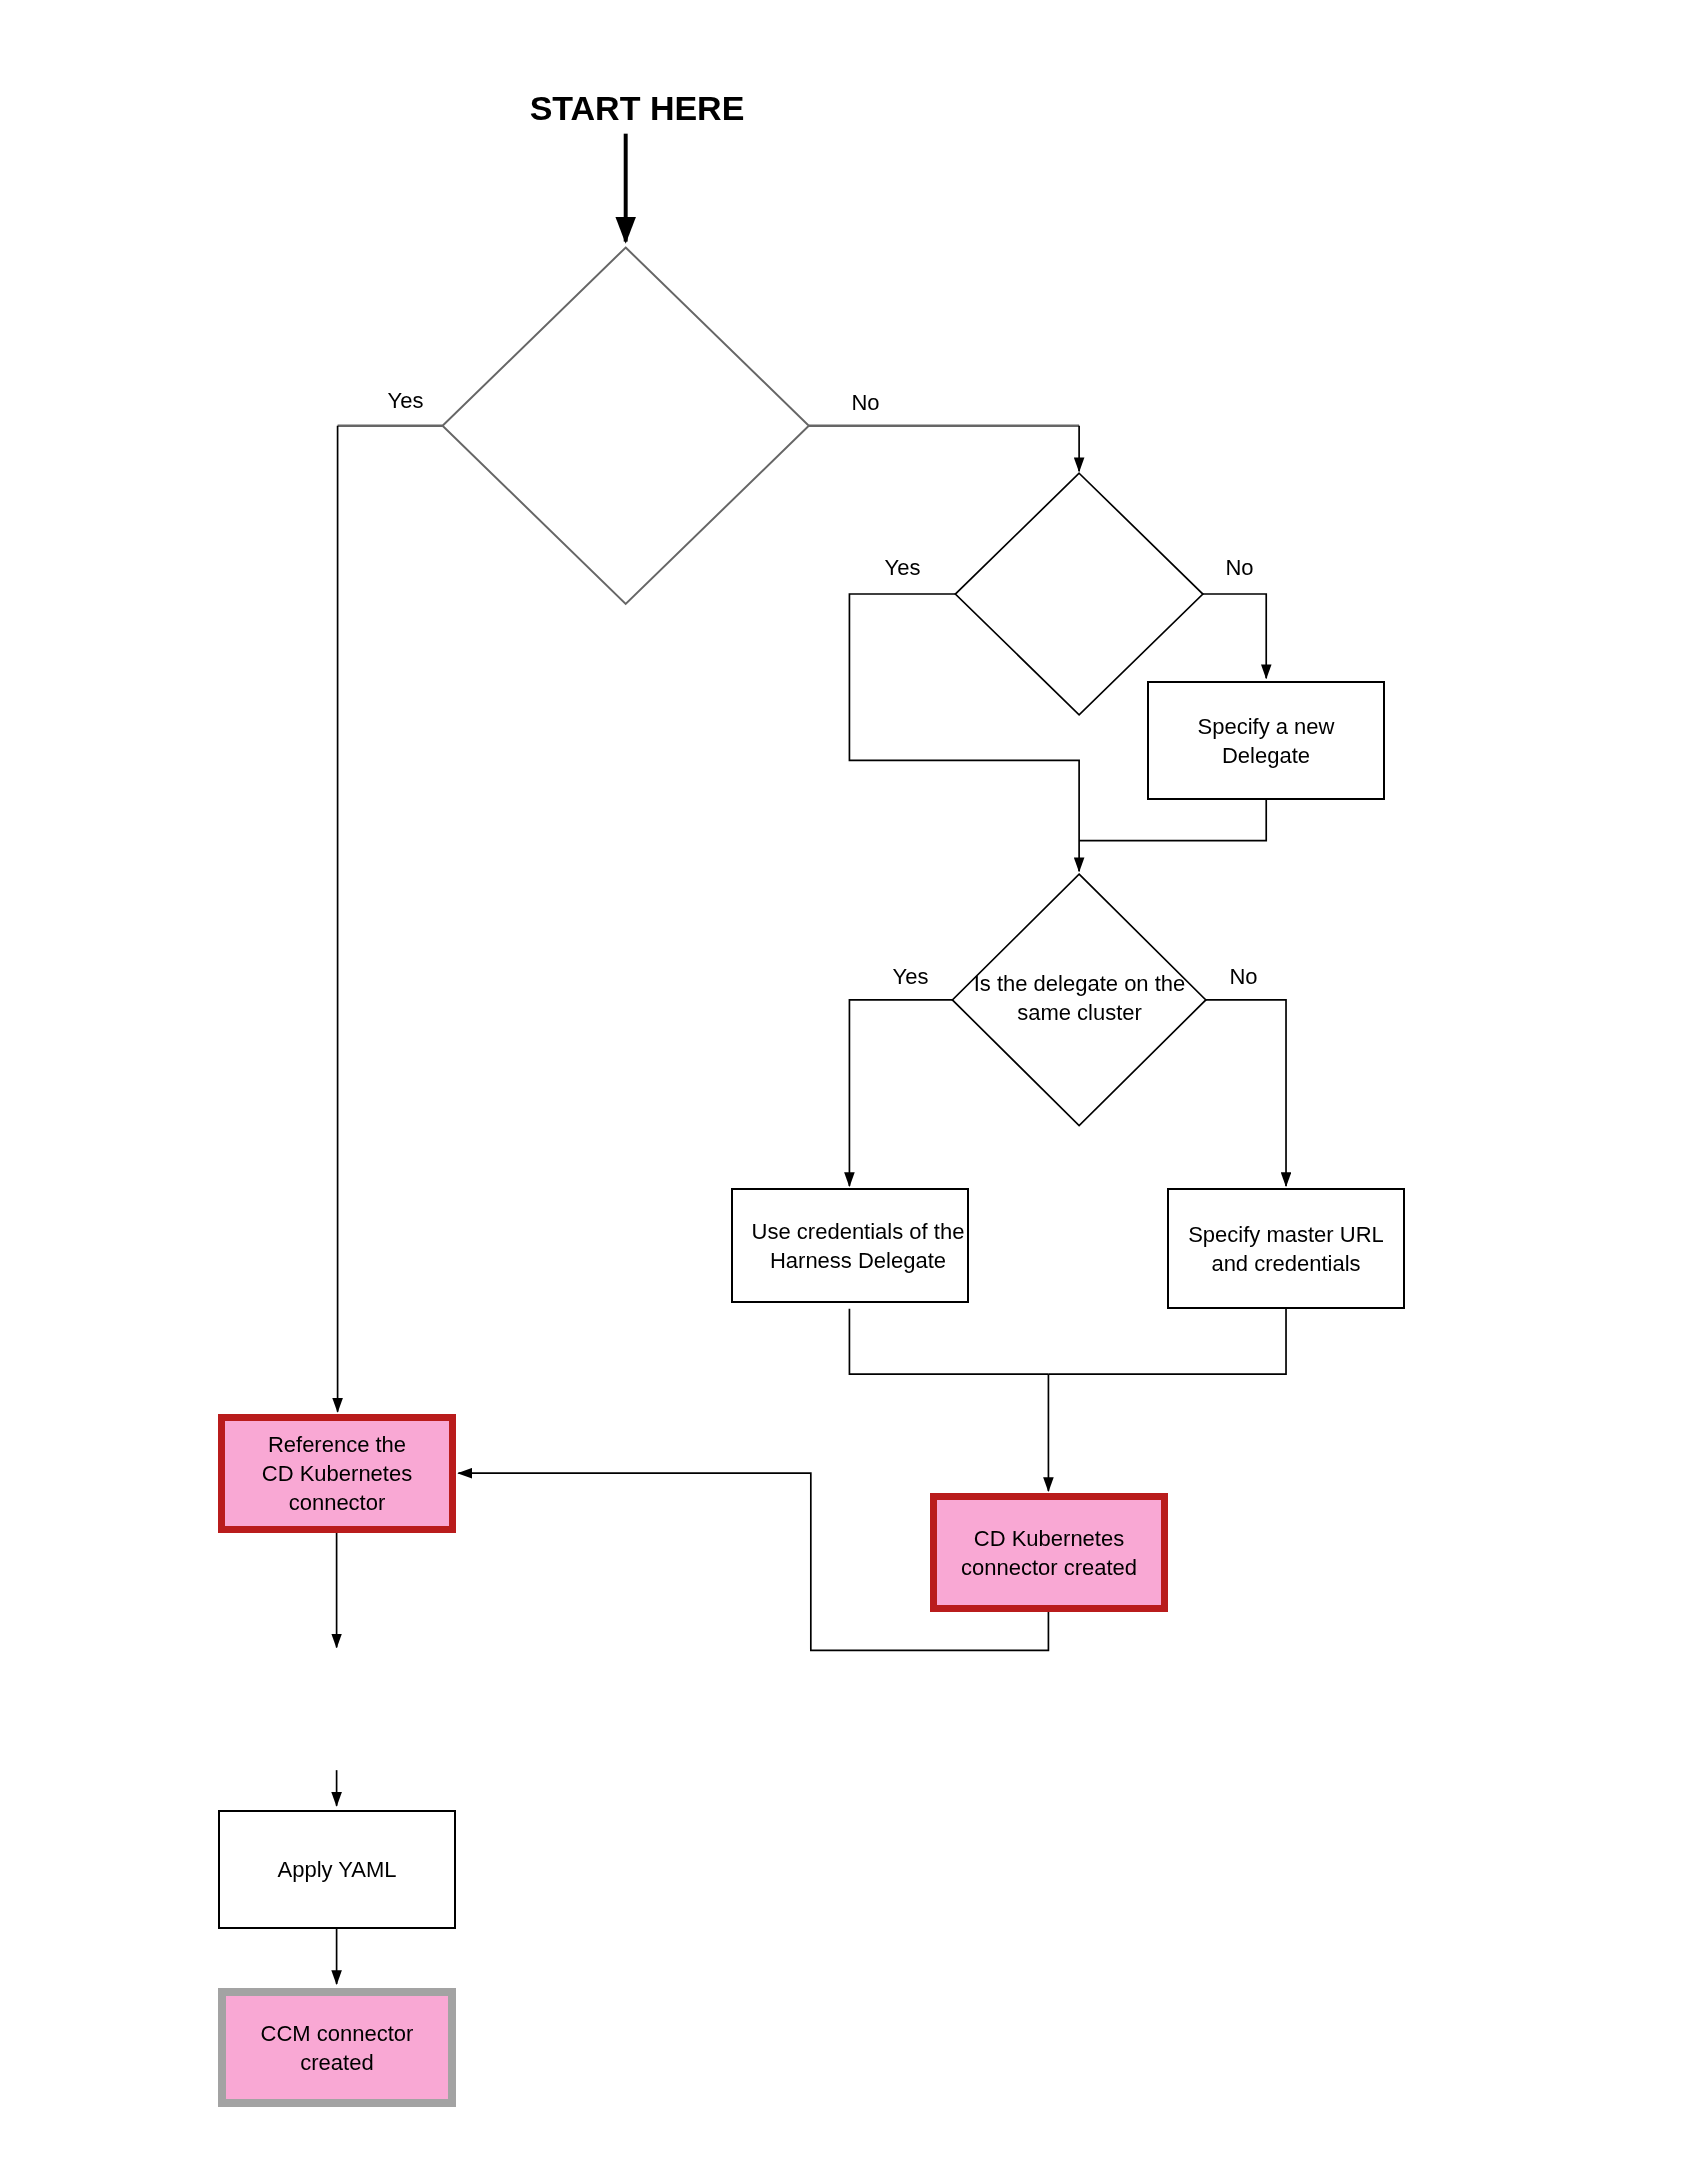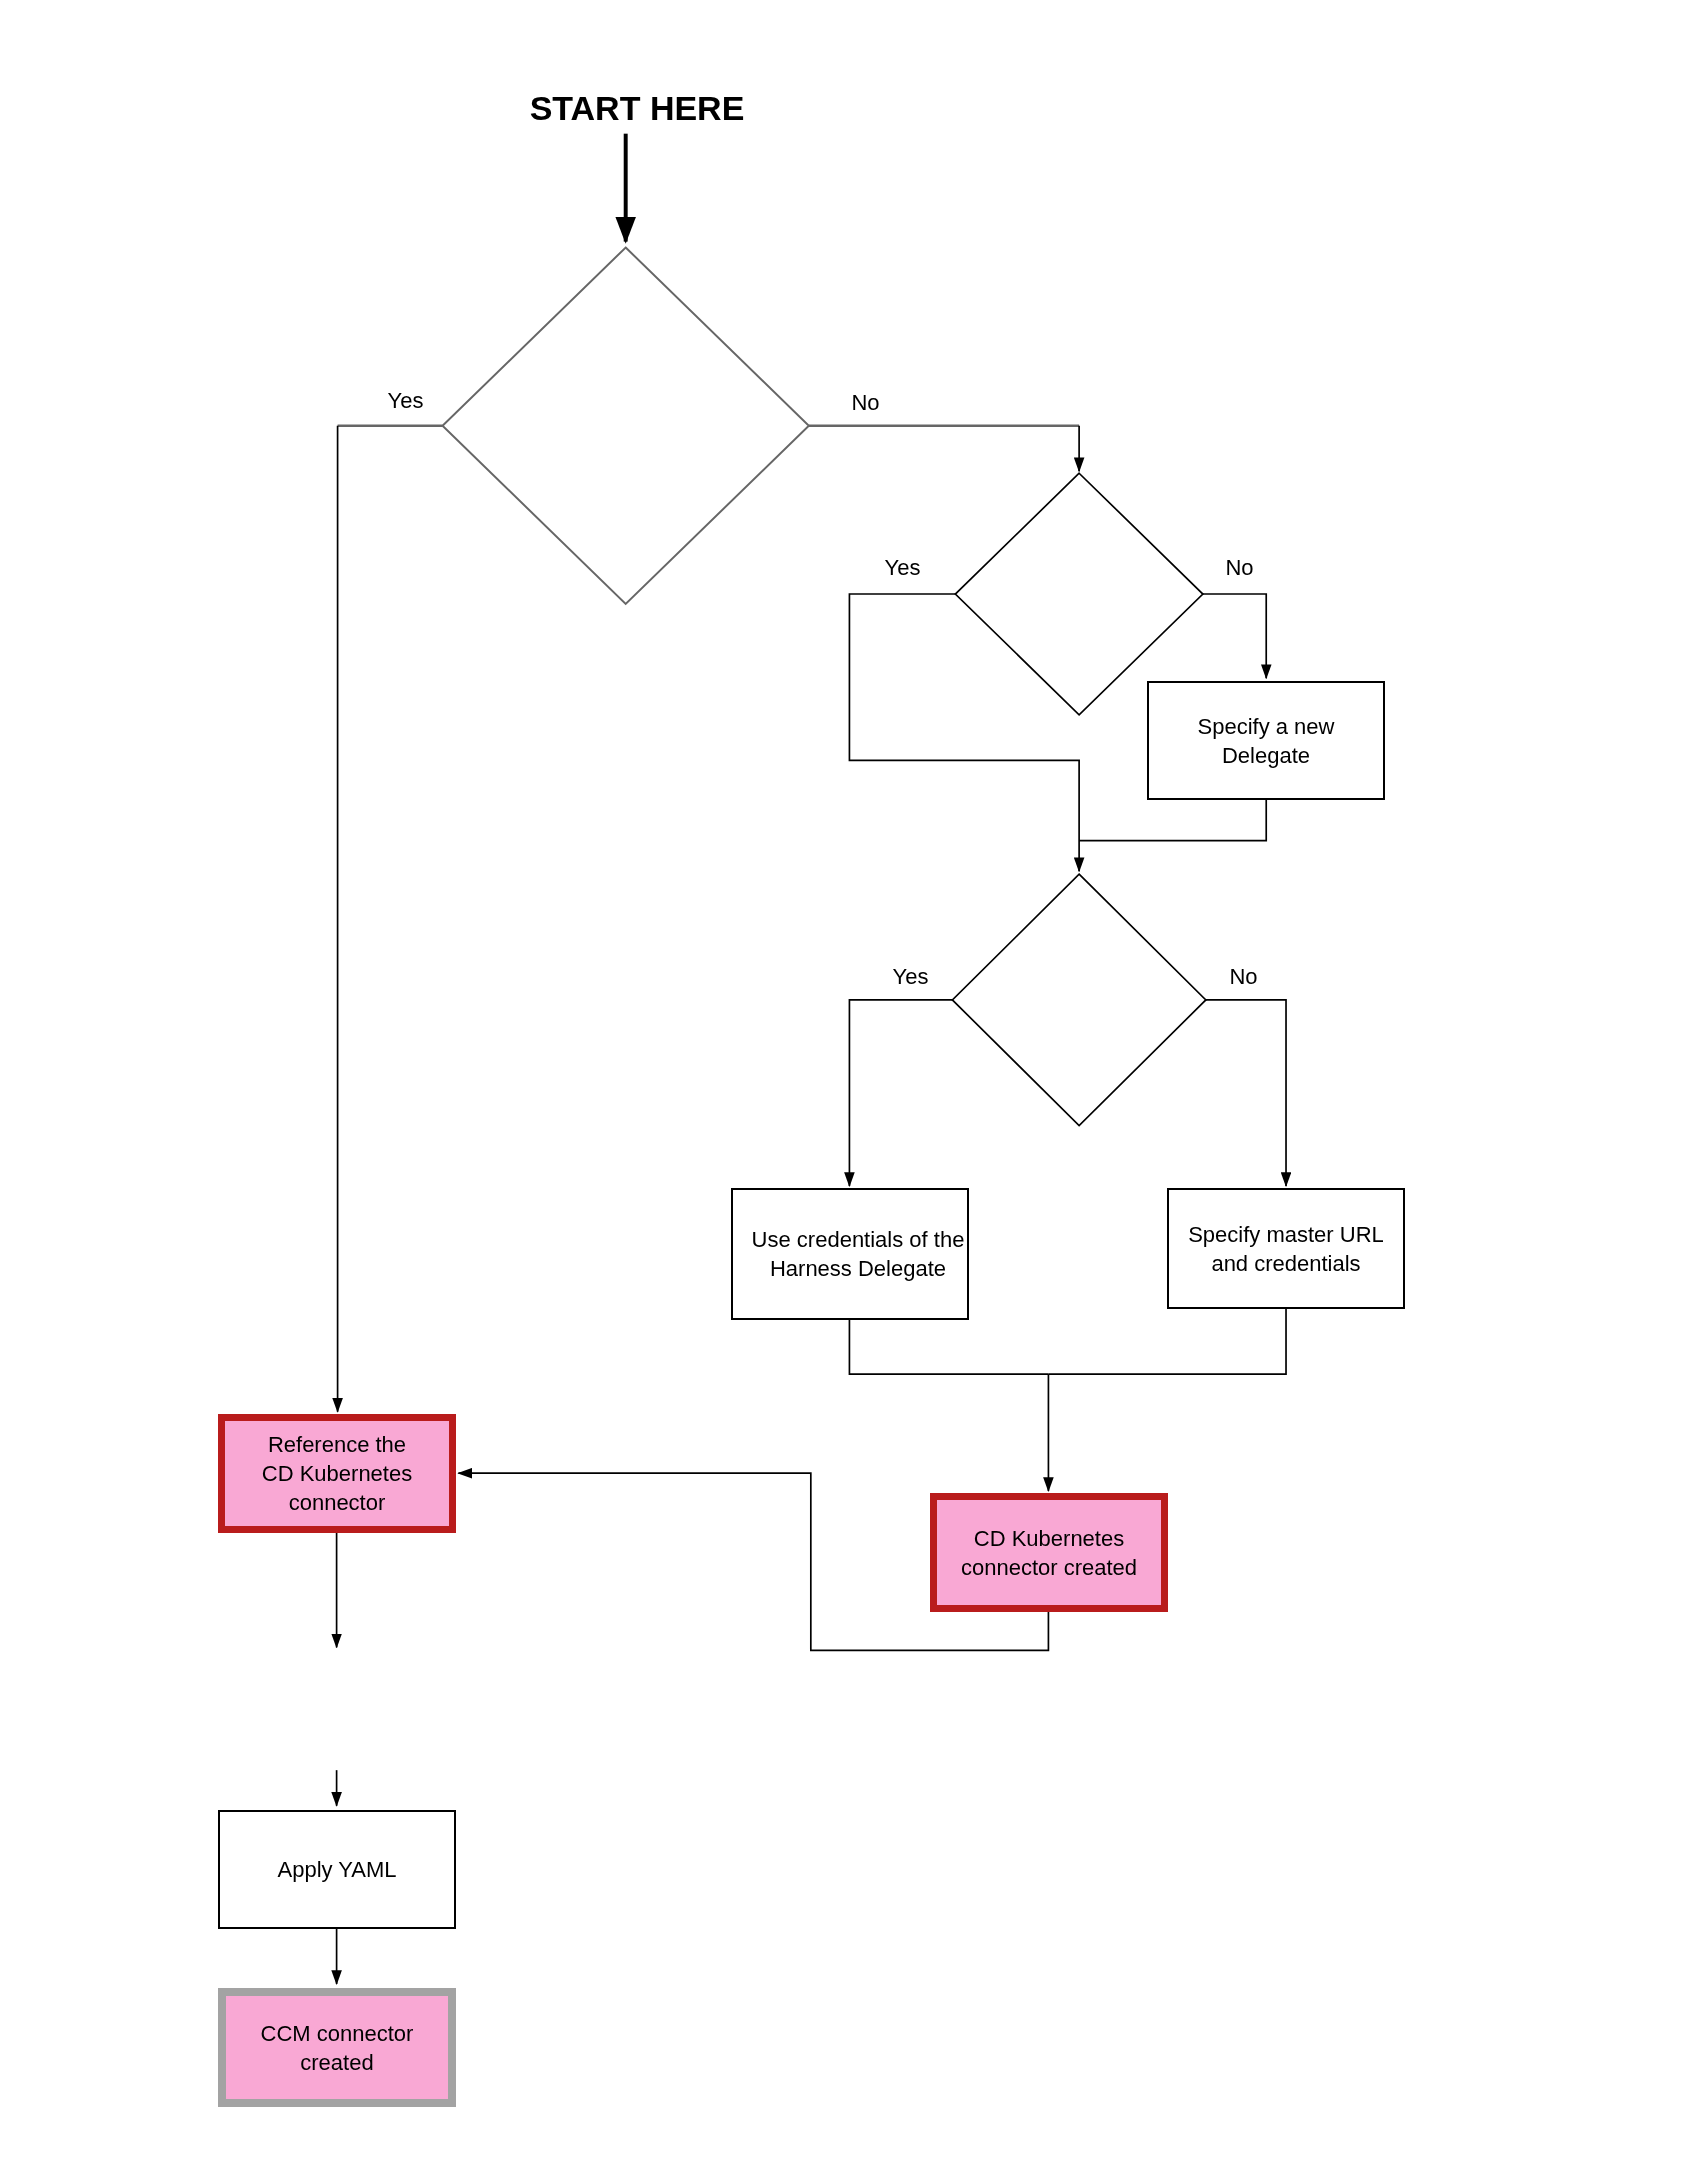--- a/index.html
+++ b/index.html
@@ -69,32 +69,34 @@
     <path d="M340 1788 V1824" stroke="#000000" stroke-width="1.7" fill="none" marker-end="url(#arrow)"></path>
     <path d="M340 1948 V2004" stroke="#000000" stroke-width="1.7" fill="none" marker-end="url(#arrow)"></path>
 
     <polygon points="632,250 817,430 632,610 447,430" fill="#ffffff" stroke="#666666" stroke-width="2"></polygon>
     <polygon points="1090,478 1215,600 1090,722 965,600" fill="#ffffff" stroke="#000000" stroke-width="1.7"></polygon>
     <polygon points="1090,883 1218,1010 1090,1137 962,1010" fill="#ffffff" stroke="#000000" stroke-width="1.7"></polygon>
   </svg>
 
   <div class="page-title">START HERE</div>
 
+  <div class="node diamond-text" style="left:941px;top:969px;width:277px;height:57px;">Is the delegate on the
+same cluster</div>
 
   <div class="edge-label" style="left:366px;top:386px;">Yes</div>
   <div class="edge-label" style="left:826px;top:388px;">No</div>
   <div class="edge-label" style="left:863px;top:553px;">Yes</div>
   <div class="edge-label" style="left:1200px;top:553px;">No</div>
   <div class="edge-label" style="left:871px;top:962px;">Yes</div>
   <div class="edge-label" style="left:1204px;top:962px;">No</div>
 
   <div class="node box" style="left:1147px;top:681px;width:238px;height:119px;">Specify a new
 Delegate</div>
 
-  <div class="node box" style="left:731px;top:1188px;width:238px;height:132px;padding-left:16px;">Use credentials of the
+  <div class="node box" style="left:731px;top:1188px;width:238px;height:115px;padding-left:16px;">Use credentials of the
 Harness Delegate</div>
 
   <div class="node box" style="left:1167px;top:1188px;width:238px;height:121px;">Specify master URL
 and credentials</div>
 
   <div class="node box-yellow" style="left:930px;top:1493px;width:238px;height:119px;">CD Kubernetes
 connector created</div>
 
   <div class="node box-yellow" style="left:218px;top:1414px;width:238px;height:119px;">Reference the
 CD Kubernetes

